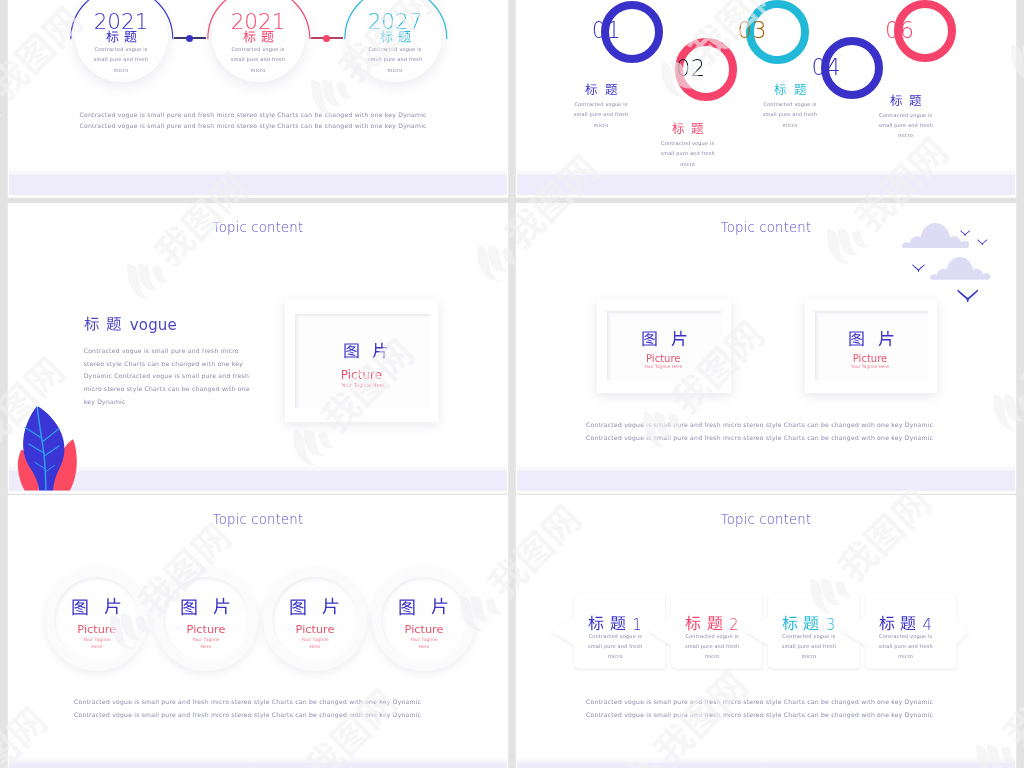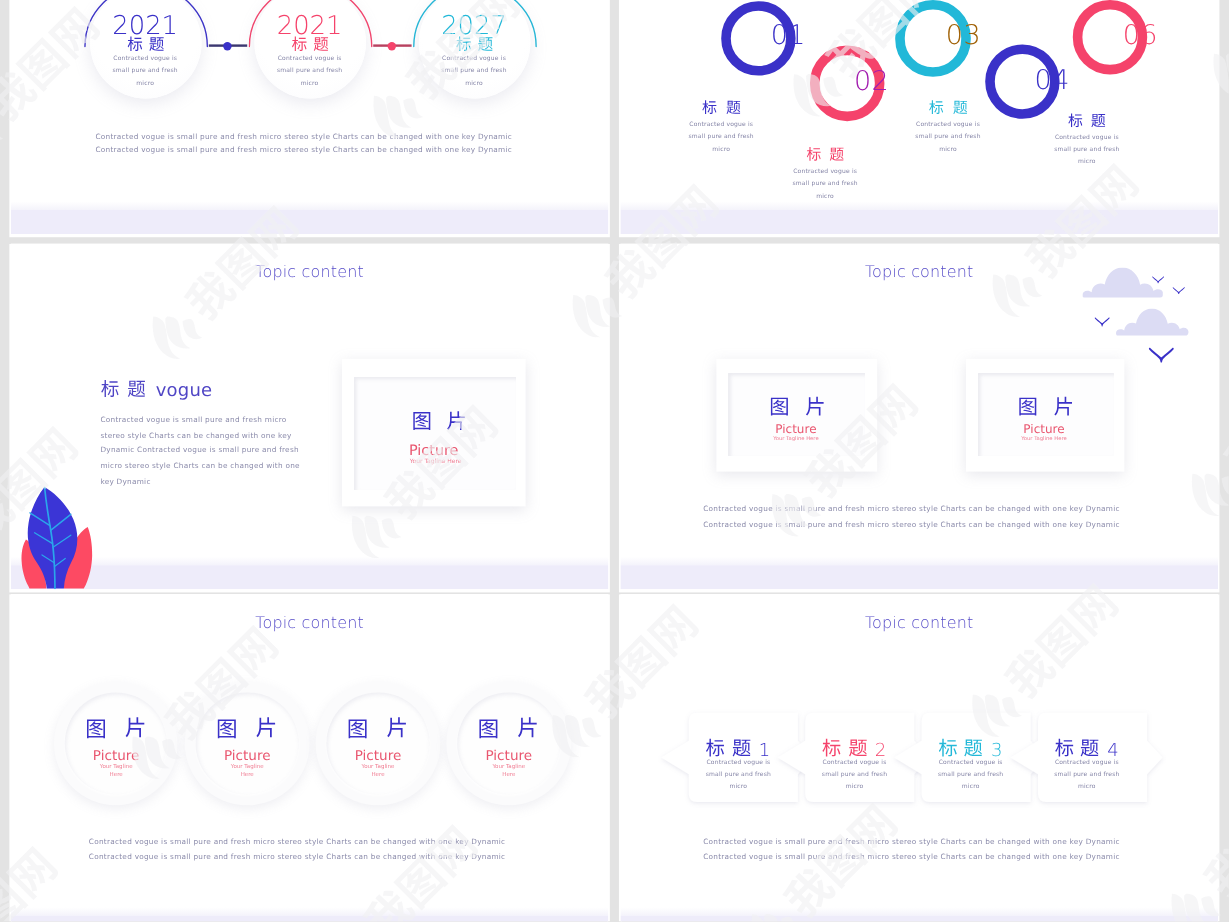--- a/index.html
+++ b/index.html
@@ -15,21 +15,21 @@
 .topic{position:absolute;left:0;width:100%;text-align:center;color:#564cc8;
   font-weight:300;font-size:13.3px;letter-spacing:.15px;}
 .ftxt{position:absolute;color:#8a8aaa;white-space:nowrap;font-size:6.1px;letter-spacing:.22px;}
 .g{position:absolute;}
 .g svg{display:block;}
 .glyphdefs{position:absolute;width:0;height:0;overflow:hidden;}
 
 
 #slide2{left:517px;top:-93px;width:498px;height:288px;}
 .s2-ring{position:absolute;border-radius:50%;box-sizing:border-box;}
-.s2-num{position:absolute;width:80px;text-align:right;font-size:22.5px;font-weight:300;letter-spacing:.4px;}
+.s2-num{position:absolute;width:80px;text-align:left;font-size:22.5px;font-weight:300;letter-spacing:.4px;}
 .s2-desc{position:absolute;width:130px;text-align:center;font-size:5px;color:#8484a6;
   line-height:10.3px;letter-spacing:.15px;}
 
 
 .pframe{position:absolute;background:#fff;
   box-shadow:0 3px 11px rgba(150,150,172,.22);}
 .pframe .inner{position:absolute;background:#fdfdfe;
   box-shadow:inset 2px 2px 3px rgba(145,145,165,.16), 0 1px 0 rgba(255,255,255,.95);}
 .p-en{position:absolute;width:200px;text-align:center;color:#e9566f;font-weight:400;}
 .p-tag{position:absolute;width:200px;text-align:center;color:#f07c92;}
@@ -186,21 +186,21 @@
 
   <div class="bandtop"></div>
   <div class="band"></div>
 </div>
 
 <div class="slide" id="slide2">
 
   <div class="s2-ring" style="left:83.5px;top:93.7px;width:62.4px;height:62.4px;border:8.8px solid #3a31c8;"></div>
   <div class="s2-num" style="left:74.7px;top:110.4px;color:#3a31c8;">01</div>
   <div class="s2-ring" style="left:157.6px;top:131.2px;width:62.8px;height:62.8px;border:8.8px solid #f5436b;"></div>
-  <div class="s2-num" style="left:144px;top:148.1px;color:#a21caf;">02</div>
+  <div class="s2-num" style="left:159px;top:148.1px;color:#0f172a;">02</div>
   <div class="s2-ring" style="left:228.9px;top:93.2px;width:63.4px;height:63.4px;border:8.8px solid #22b8d8;"></div>
   <div class="s2-num" style="left:220.6px;top:110.4px;color:#a16207;">03</div>
   <div class="s2-ring" style="left:303.5px;top:130.3px;width:62px;height:62px;border:8.8px solid #3a31c8;"></div>
   <div class="s2-num" style="left:294.5px;top:146.8px;color:#3a31c8;">04</div>
   <div class="s2-ring" style="left:377.1px;top:93.4px;width:61.8px;height:61.8px;border:8.8px solid #f5436b;"></div>
   <div class="s2-num" style="left:368px;top:109.8px;color:#f5436b;">06</div>
 
   <span class="g" style="left:68px;top:176.3px;">
         <svg width="12.5" height="12.5">
           <use href="#gl-biao" fill="#3a31c8"></use>

